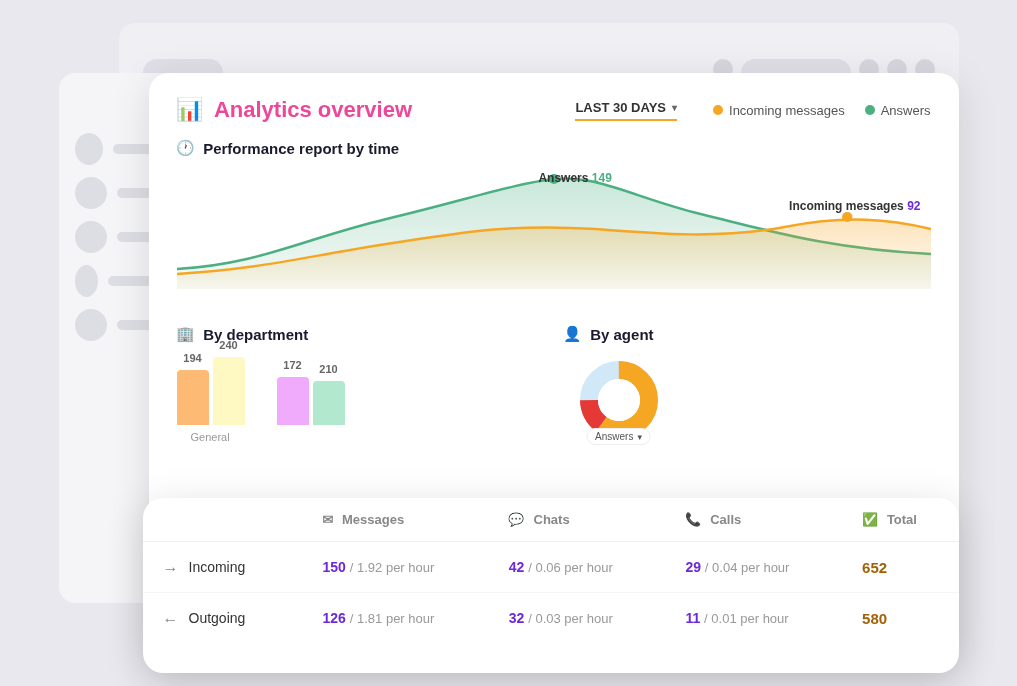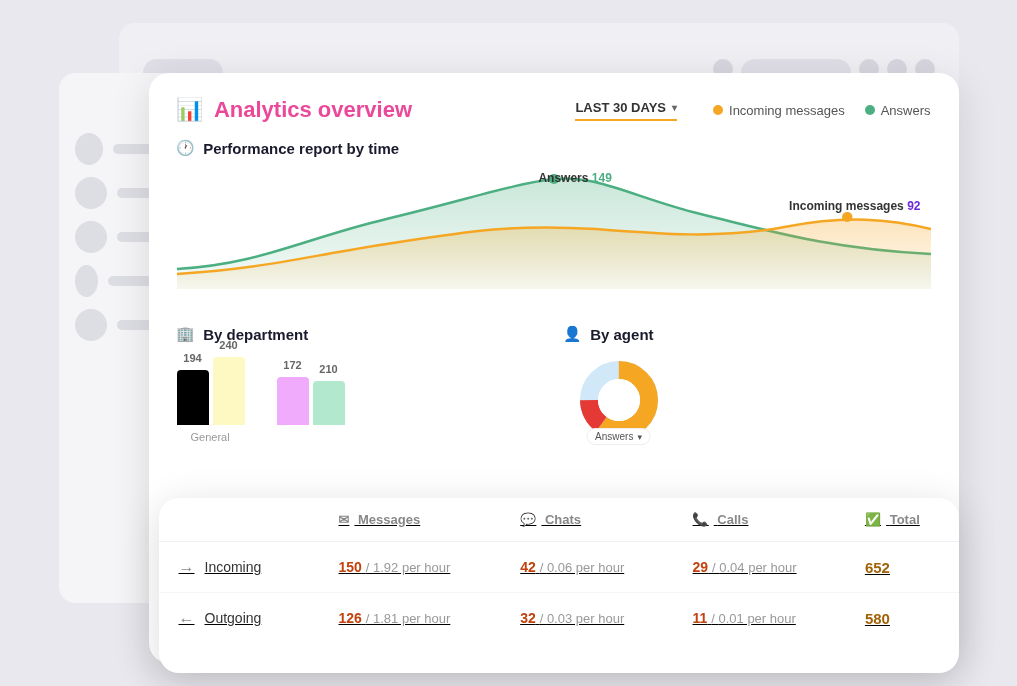--- a/index.html
+++ b/index.html
@@ -246,21 +246,21 @@
     .bar-label {
       position: absolute;
       top: -18px;
       left: 50%;
       transform: translateX(-50%);
       font-size: 11px;
       font-weight: 600;
       color: #666;
       white-space: nowrap;
     }
-    .bar-orange { background: #000000; }
+    .bar-orange { background: #fdba74; }
     .bar-green { background: #fef9c3; }
     .bar-orange-2 { background: #f0abfc; }
     .bar-green-2 { background: #b2e8ce; }
 
     .dept-label {
       position: absolute;
       bottom: 2px;
       font-size: 11px;
       color: #999;
     }
@@ -311,27 +311,26 @@
     .agent-dot {
       width: 9px;
       height: 9px;
       border-radius: 50%;
     }
 
     
     .table-card {
       position: absolute;
       bottom: 0;
-      left: 100px;
+      left: 84px;
       right: 0;
       background: #fff;
       border-radius: 20px;
       box-shadow: 0 8px 40px rgba(0,0,0,0.14);
       overflow: hidden;
-      text-decoration: underline;
     }
 
     .data-table {
       width: 100%;
       border-collapse: collapse;
     }
     .data-table thead tr {
       border-bottom: 1px solid #f0f0f4;
     }
     .data-table thead th {
@@ -361,21 +360,21 @@
       gap: 10px;
       font-weight: 500;
       color: #333;
     }
     .arrow-icon {
       font-size: 16px;
       color: #888;
     }
     .cell-main {
       font-weight: 600;
-      color: #c2410c;
+      color: #6d28d9;
     }
     .cell-sub {
       color: #999;
       font-size: 13px;
     }
     .cell-total {
       font-weight: 700;
       font-size: 15px;
       color: #a16207;
     }

